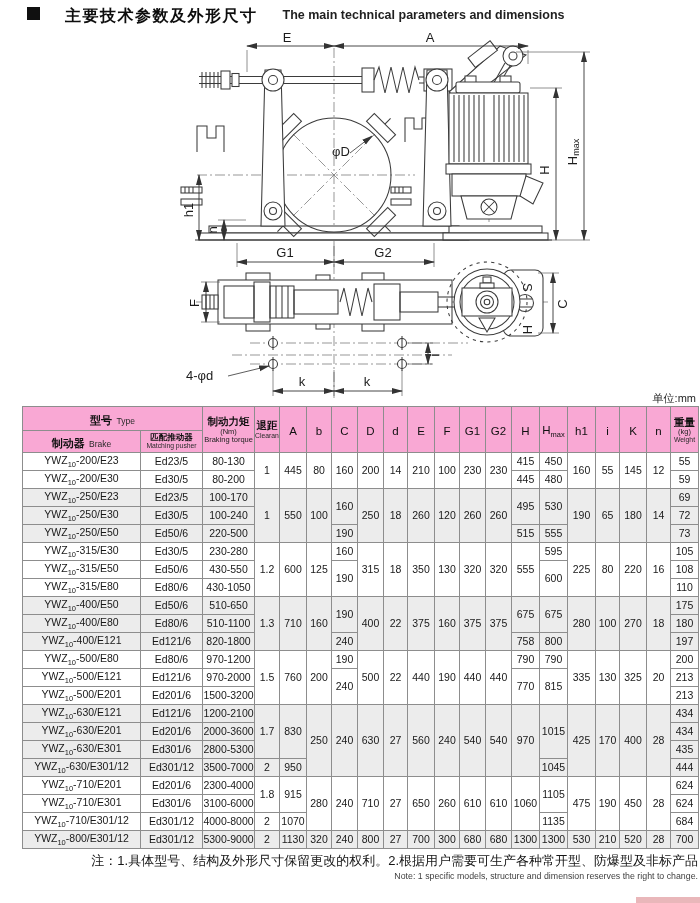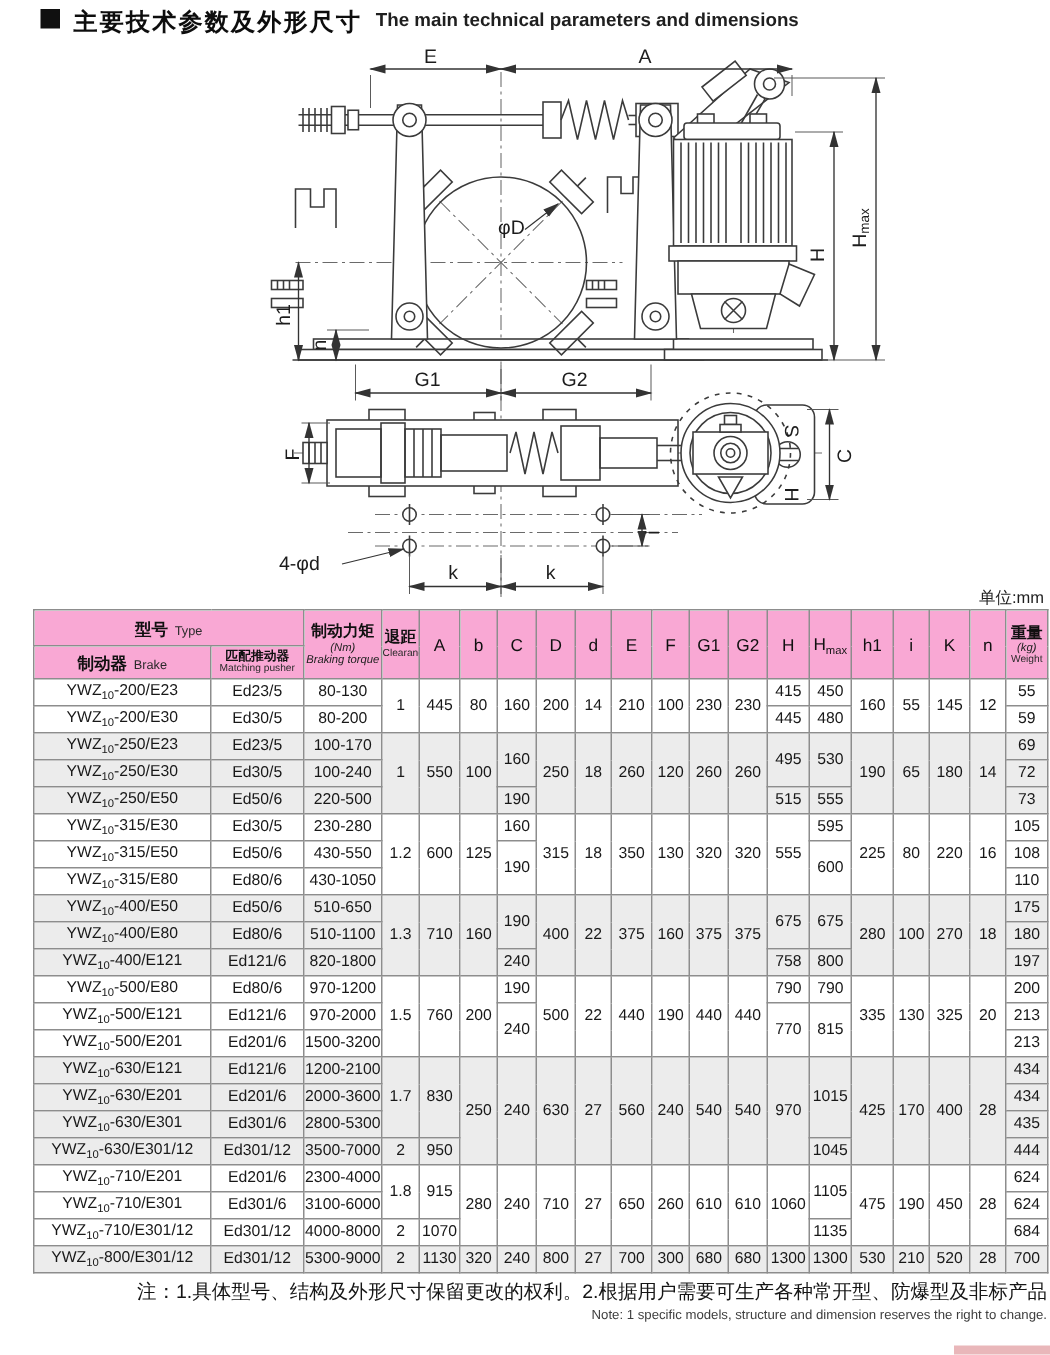--- a/index.html
+++ b/index.html
@@ -1,20 +1,20 @@
 <!DOCTYPE html>
 <html><head>
 <meta charset="utf-8">
 <style>
   html,body{margin:0;padding:0;}
   body{width:700px;height:903px;position:relative;background:#ffffff;overflow:hidden;
        font-family:"Liberation Sans","DejaVu Sans",sans-serif;}
 
   
-  .title-row{position:absolute;left:27px;top:6px;display:flex;align-items:flex-start;gap:9px;}
+  .title-row{position:absolute;left:27px;top:6px;display:flex;align-items:center;gap:25px;}
   .title-sq{display:inline-block;width:13px;height:13px;background:#101010;margin-bottom:4px;}
   .title-zh{font-size:16px;font-weight:bold;color:#0d0d0d;letter-spacing:1.5px;line-height:1.2;}
   .title-en{font-size:12.5px;font-weight:bold;color:#1f1f1f;margin-bottom:1px;}
 
   
   #drawing{position:absolute;top:30px;left:0;width:700px;height:372px;}
   #drawing .cl line{stroke:#6a6a6a;stroke-width:.7;stroke-dasharray:10 3 2 3;fill:none;}
   #drawing .obj *{stroke:#3b3b3b;stroke-width:1.05;fill:none;}
   #drawing .obj .fw{fill:#ffffff;}
   #drawing .ext line{stroke:#555;stroke-width:.65;}
@@ -35,21 +35,21 @@
   thead tr:last-child th{height:21px;}
   td{font-size:10.5px;height:17px;line-height:1;color:#181818;}
   tr.shade td{background:#ececec;}
   td.model{font-size:10.5px;}
   sub{font-size:7.5px;}
   .h-zh{font-size:11px;font-weight:bold;}
   .h-zh-sm{font-size:8.5px;font-weight:bold;display:block;line-height:1.1;}
   .h-en{font-size:8.5px;color:#2a2a2a;}
   .h-en-xs{font-size:6.8px;color:#2a2a2a;display:block;line-height:1.1;}
   .h-zh-line{font-size:10.5px;font-weight:bold;display:block;line-height:1.2;}
-  .h-mid{font-size:7.5px;display:block;line-height:1.05;color:#222;font-style:italic;}
+  .h-mid{font-size:7.5px;display:block;line-height:1.05;color:#222;}
   .h-dim{font-size:11.5px;}
 
   
   .notes{position:absolute;right:2px;top:852px;text-align:right;line-height:1.4;}
   .note-zh{font-size:13px;color:#151515;}
   .note-en{font-size:8.8px;color:#3e3e3e;}
 
   .footer-accent{position:absolute;right:0;bottom:0;width:64px;height:6px;}
 </style>
 </head>

